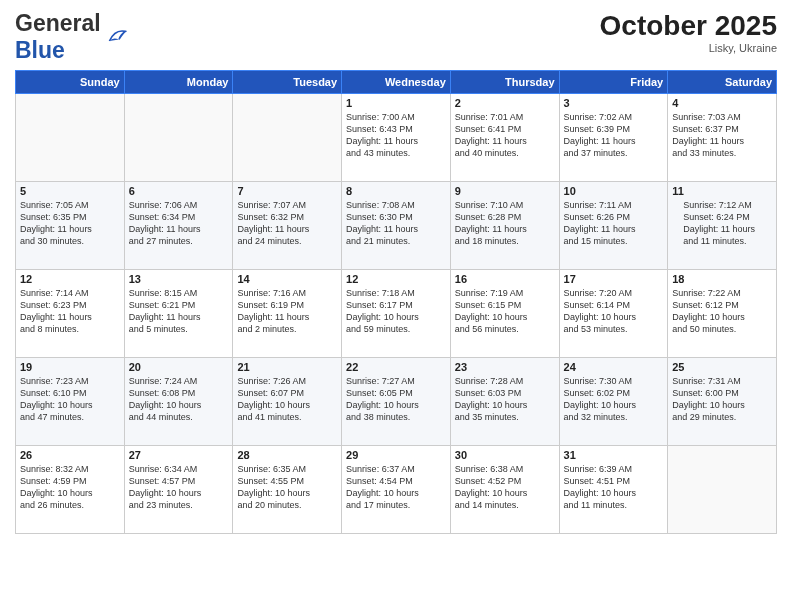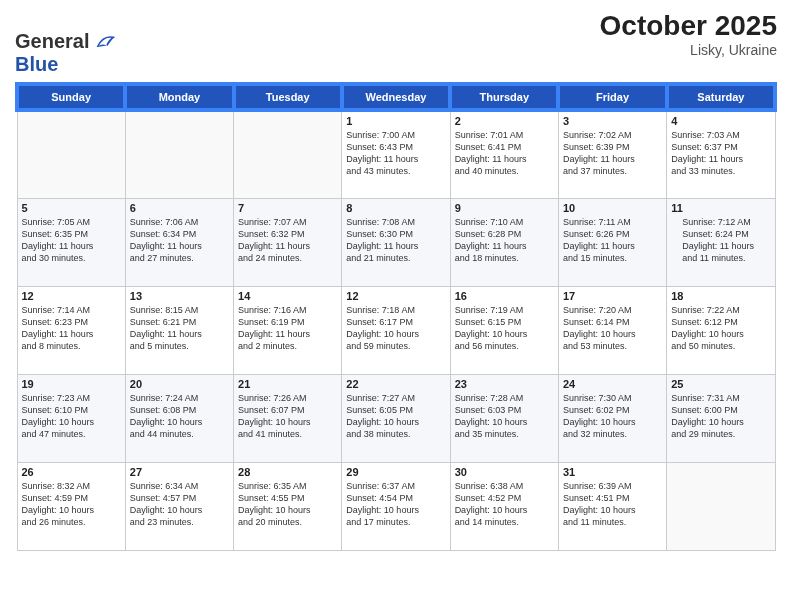--- a/index.html
+++ b/index.html
@@ -19,56 +19,55 @@
       display: flex;
       justify-content: space-between;
       align-items: flex-start;
       margin-bottom: 6px;
     }
     .logo {
       display: flex;
       align-items: center;
     }
     .logo-text {
-      font-size: 20px;
+      font-size: 23px;
       font-weight: bold;
-      margin-top: 20px;
     }
     .logo-general { color: #333; }
     .logo-blue { color: #2255aa; text-align: center; }
     .logo-icon {
       width: 24px;
       height: 24px;
       margin-left: 2px;
     }
     .title-block {
       text-align: right;
     }
     .month-title {
       font-size: 28px;
       font-weight: bold;
       color: #222;
     }
     .location {
-      font-size: 14px;
+      font-size: 11px;
       color: #555;
     }
     .calendar {
       width: 100%;
       border-collapse: collapse;
       table-layout: fixed;
     }
     .calendar th {
       background: #2255bb;
       color: #fff;
       font-size: 11px;
       font-weight: bold;
       padding: 5px 4px;
-      text-align: center;
-      border: 4px solid #3b82f6;
+      text-align: right;
+      border: 1px solid #3b82f6;
     }
     .calendar td {
       border: 1px solid #ccc;
       vertical-align: top;
       padding: 3px 4px;
       font-size: 9px;
       color: #333;
       height: 88px;
       background: #fff;
     }

